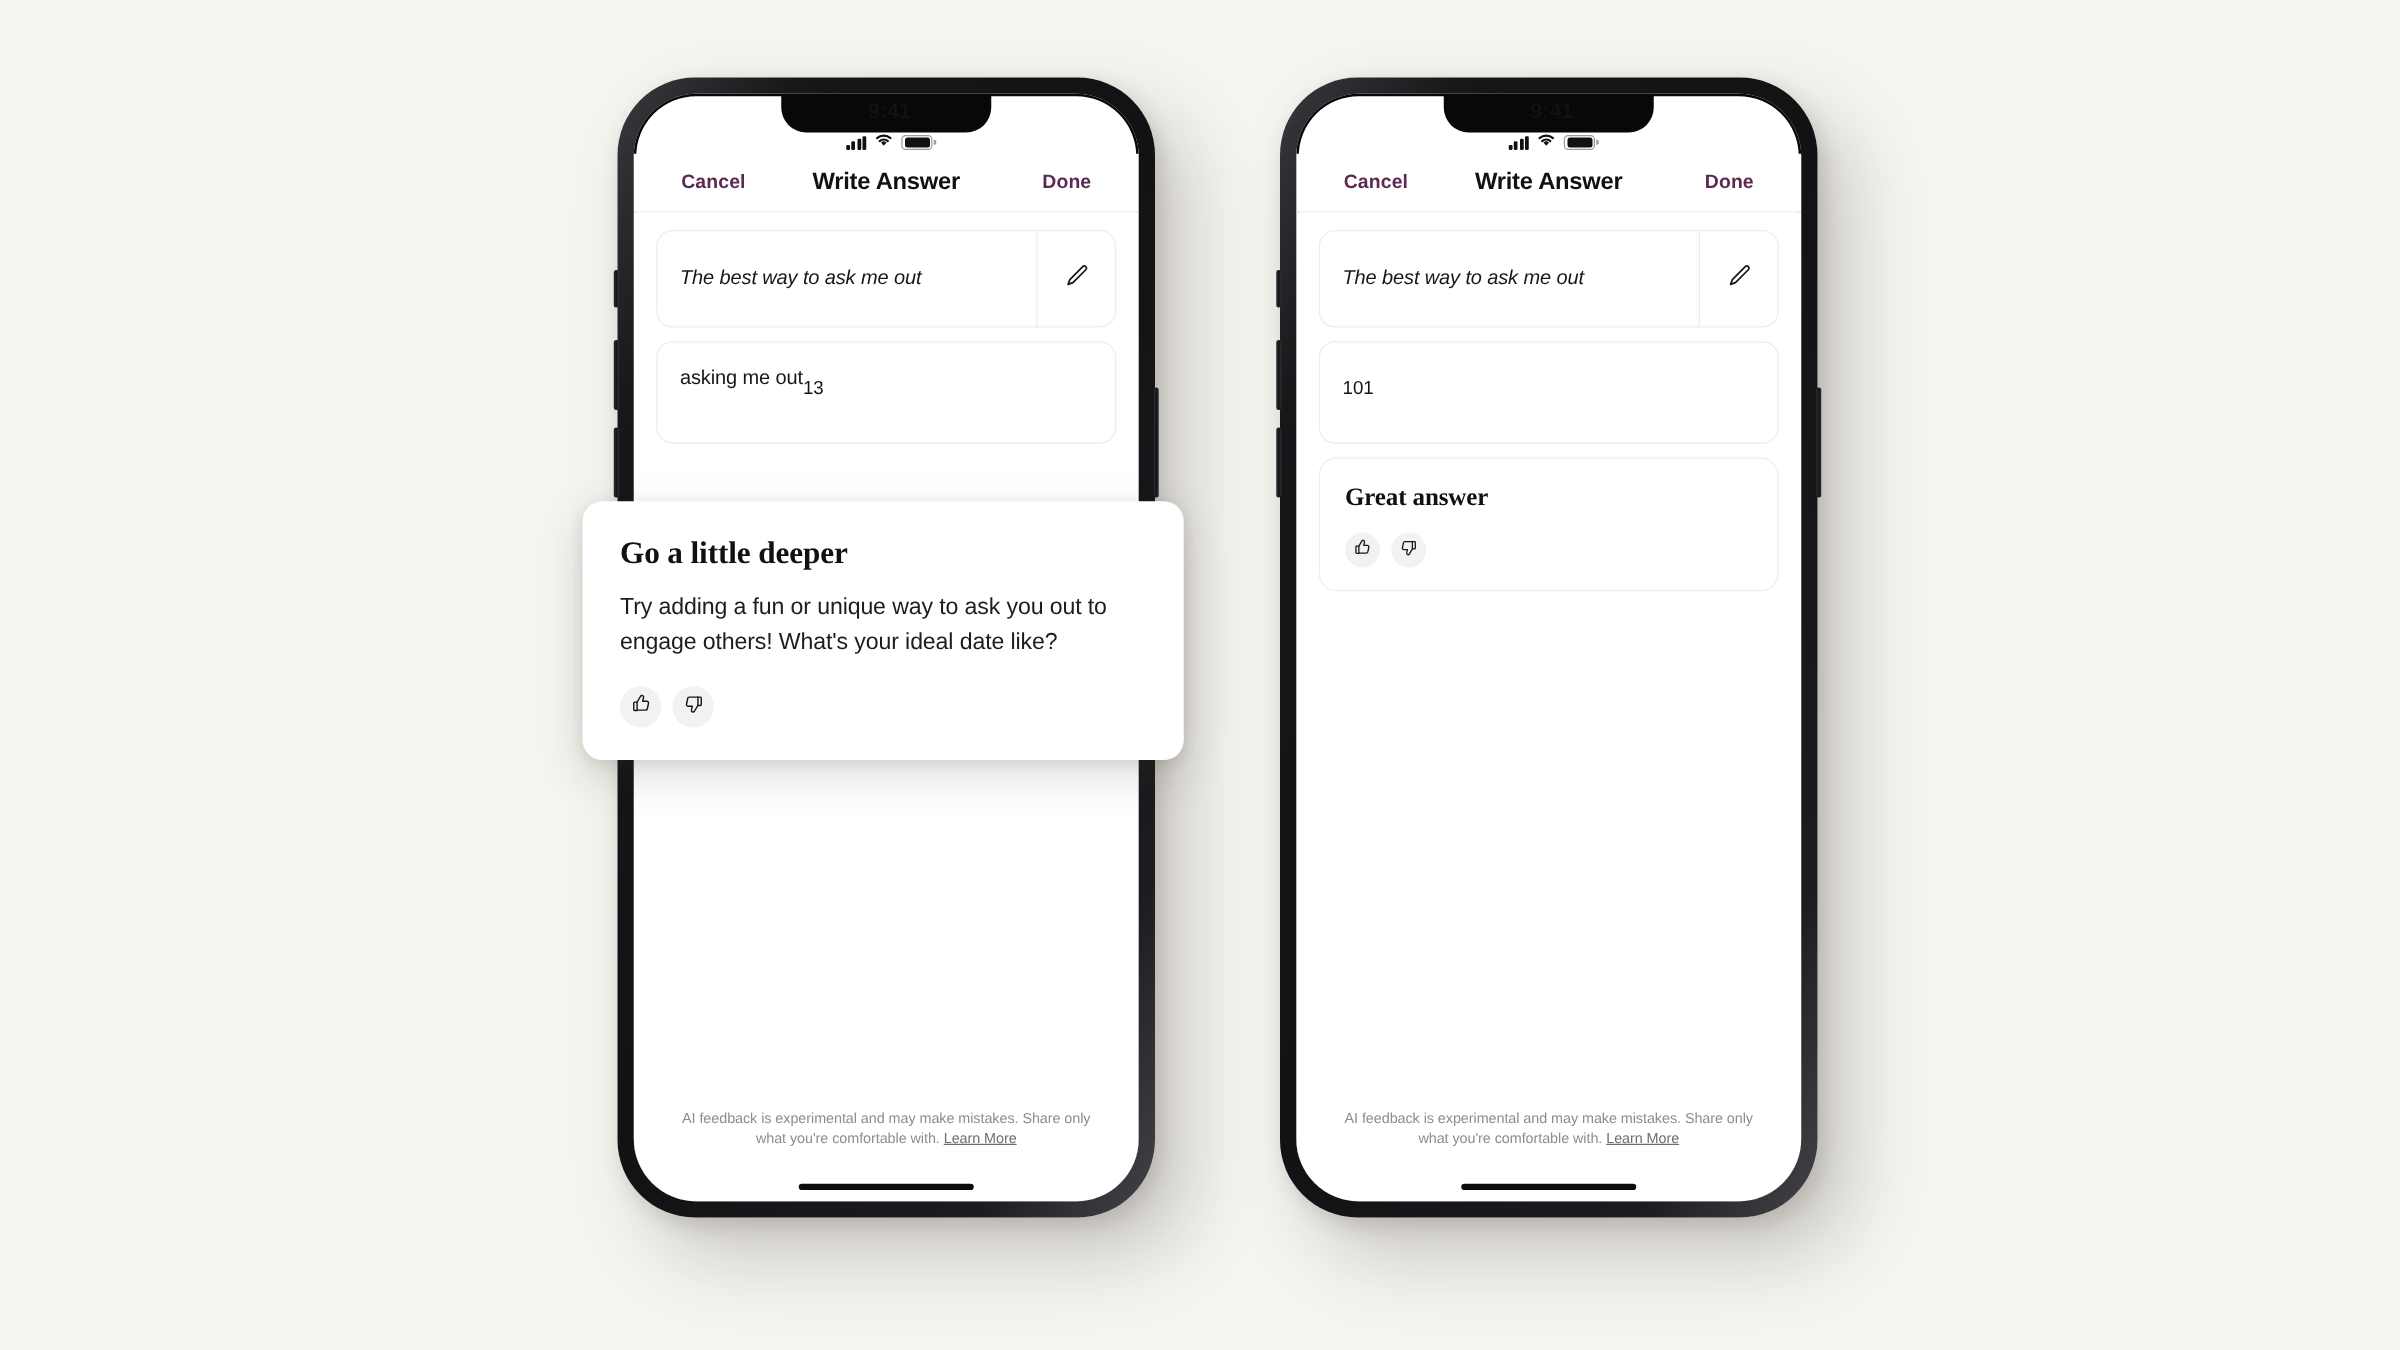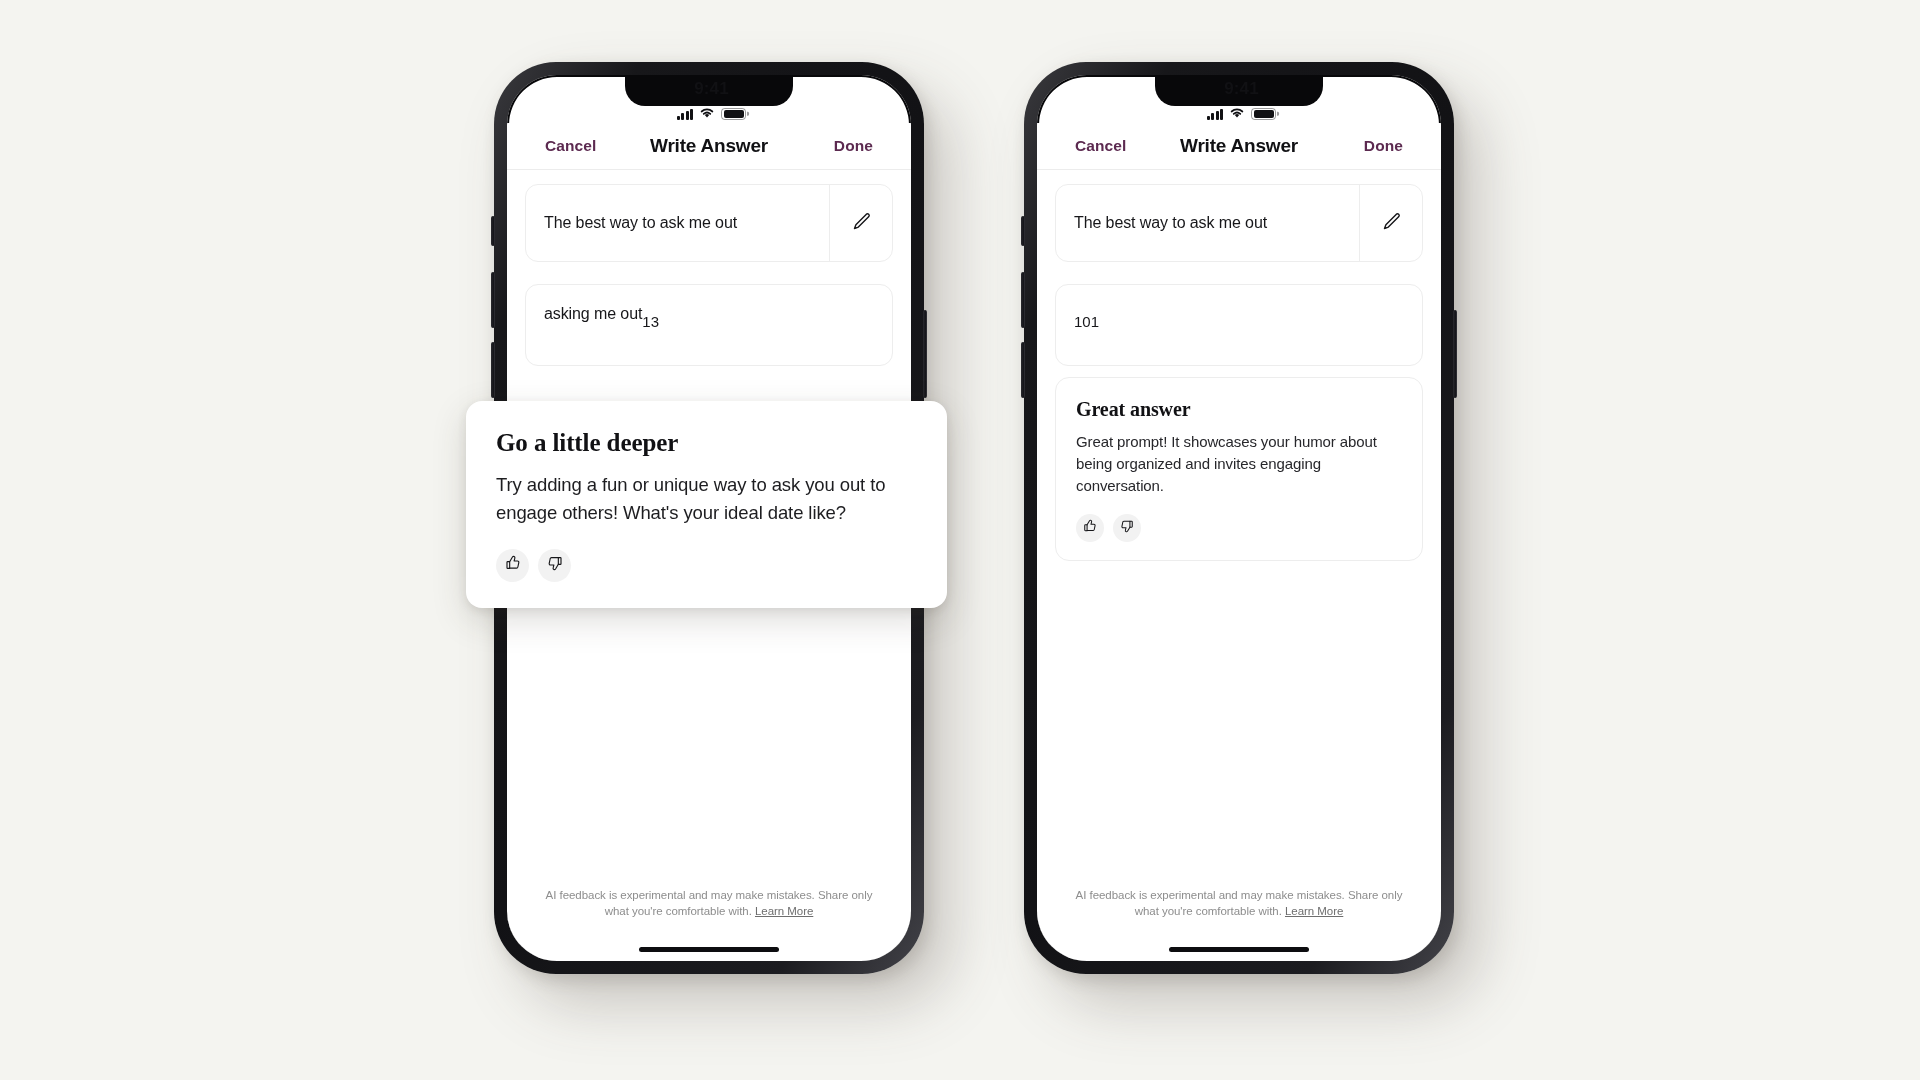--- a/index.html
+++ b/index.html
@@ -177,21 +177,22 @@
     border-radius: 13px;
     background: #fff;
     box-sizing: border-box;
   }
 
   
   .prompt-card {
     display: flex;
     align-items: stretch;
     height: 78px;
-    margin-bottom: 22px;
+    margin-bottom: 11px;
+    font-style: italic;
   }
   .prompt-text {
     flex: 1;
     display: flex;
     align-items: center;
     padding: 0 18px;
     font-size: 16px;
     color: #17171a;
     letter-spacing: -0.1px;
   }
@@ -467,21 +468,20 @@
             </span>
           </div>
         </div>
 
         <div class="card answer-card">
           <div class="char-count">101</div>
         </div>
 
         <div class="fb-card" style="margin-top:11px;">
           <div class="fb-title">Great answer</div>
-          <div class="fb-body">Great prompt! It showcases your humor about being organized and invites engaging conversation.</div>
           <div class="fb-actions">
             <div class="fb-chip">
               <span>
                 <svg width="14" height="14" viewBox="0 0 24 24" fill="none" stroke="#17171a" stroke-width="1.8" stroke-linejoin="round" stroke-linecap="round">
                   <path d="M7 10v10H4a1 1 0 0 1-1-1v-8a1 1 0 0 1 1-1z"></path>
                   <path d="M7 10l4.2-7a2 2 0 0 1 3.5 1.9L13.7 9h5a2 2 0 0 1 2 2.4l-1.4 6.6a2 2 0 0 1-2 1.6H7"></path>
                 </svg>
               </span>
             </div>
             <div class="fb-chip">

